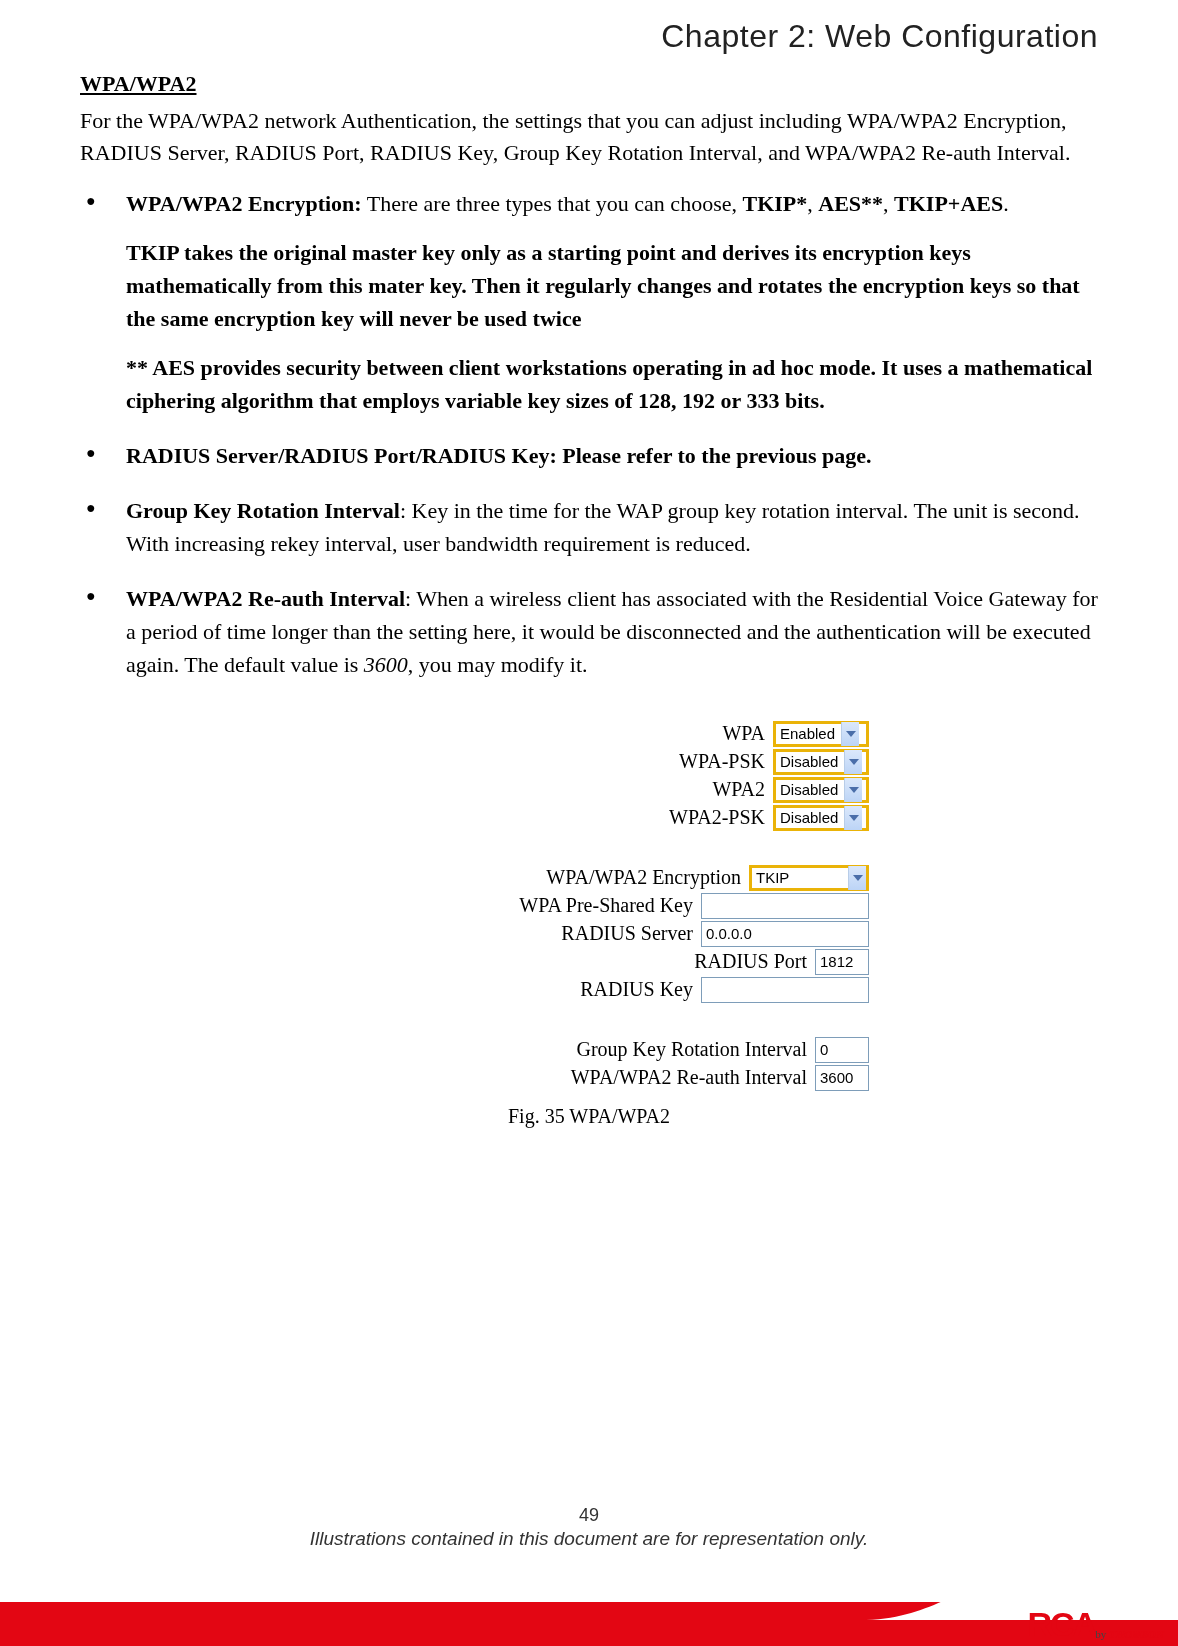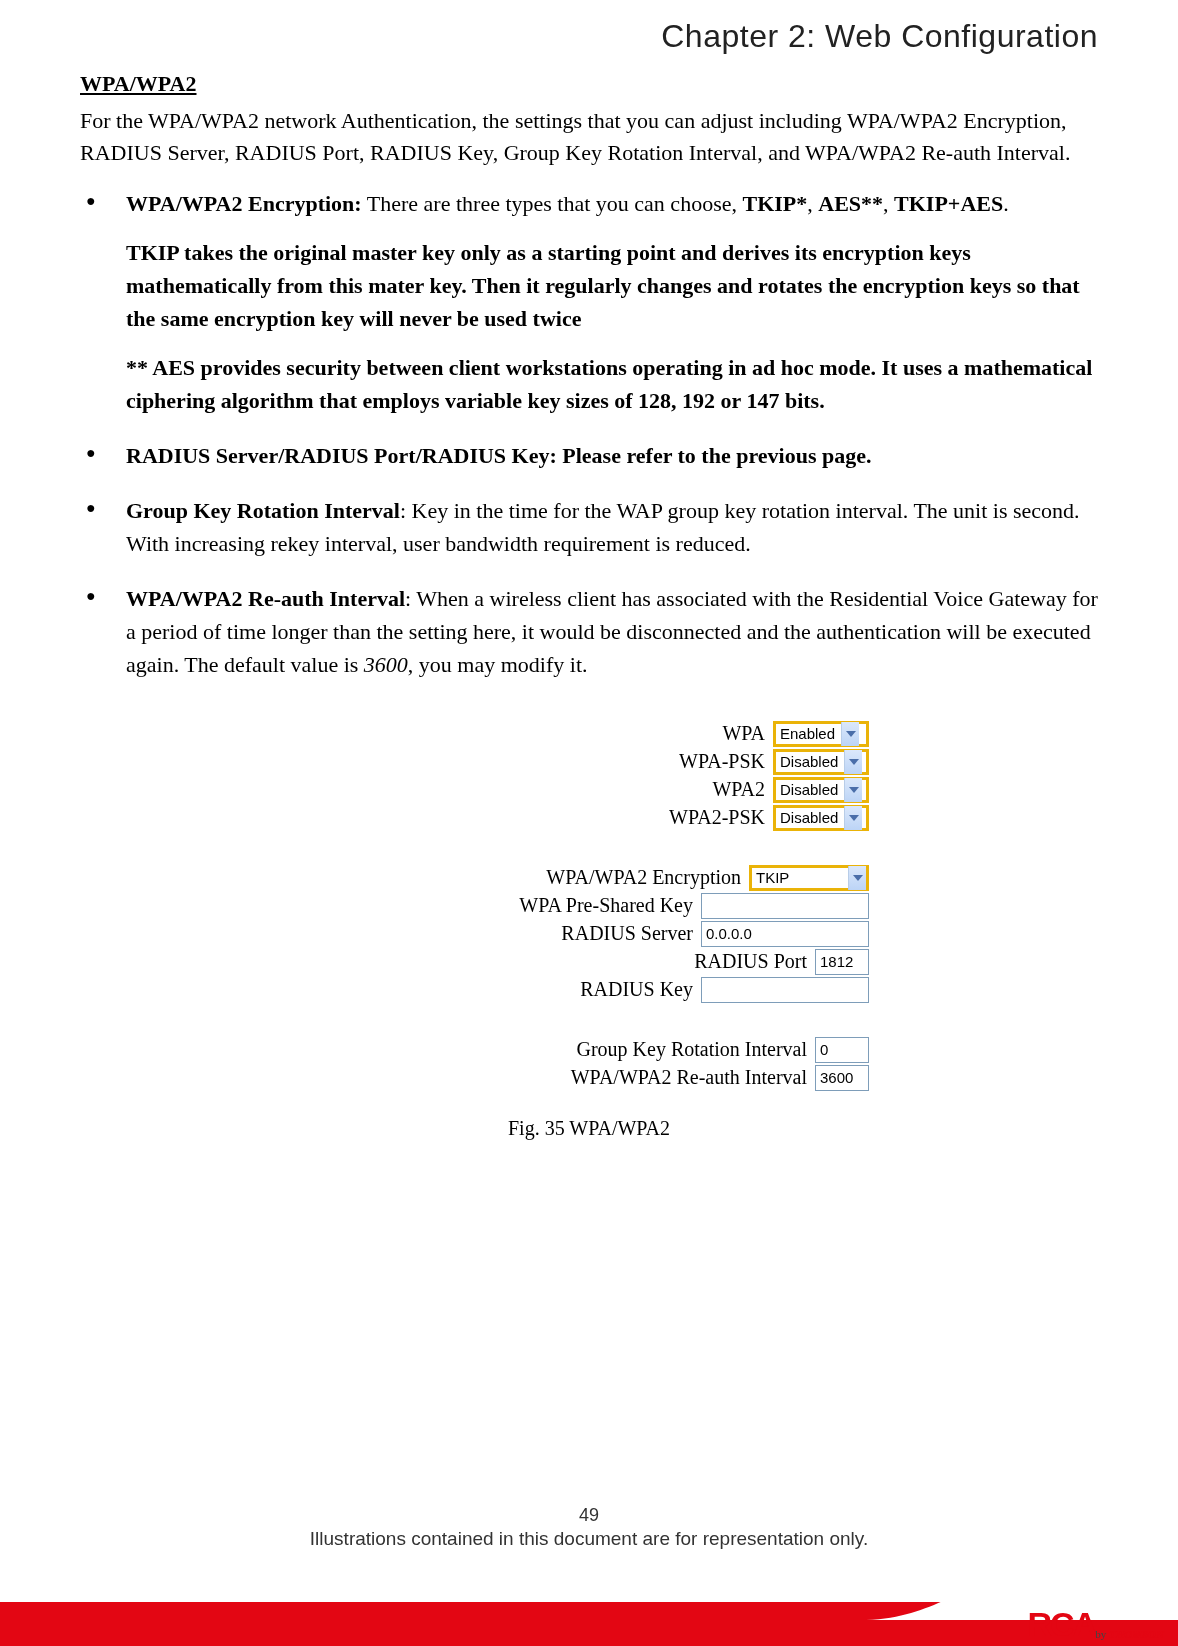--- a/index.html
+++ b/index.html
@@ -22,24 +22,24 @@
   .select .val { padding-right: 6px; }
   .select .arrow { width: 18px; height: 24px; display: inline-flex; align-items: center; justify-content: center; background: linear-gradient(#dbe8fb,#bcd4f6); border-left: 1px solid #b8cde8; }
   .select .arrow svg { display:block; }
   .textbox { height: 26px; border: 1px solid #7e9db9; background: #fff; font-family: Arial, sans-serif; font-size: 15px; padding: 2px 4px; outline: none; }
   .w-enc  { width: 120px; }
   .w-psk  { width: 168px; }
   .w-srv  { width: 168px; }
   .w-port { width: 54px; }
   .w-key  { width: 168px; }
   .w-num  { width: 54px; }
-  .caption { text-align: center; font-size: 20px; margin-top: 26px; }
+  .caption { text-align: center; font-size: 20px; margin-top: 14px; }
   .footer-line { position: absolute; bottom: 96px; left: 0; right: 0; text-align: center; font-family: "Trebuchet MS", "Segoe UI", sans-serif; color: #333; }
   .page-num { font-size: 18px; }
-  .footer-note { font-size: 19px; margin-top: 2px; }
+  .footer-note { font-style: italic; font-size: 19px; margin-top: 2px; }
   .bottom-bar { position: absolute; bottom: 0; left: 0; width: 1178px; height: 70px; }
   .bottom-red { position: absolute; left: 0; bottom: 0; width: 1178px; height: 44px; background: #e30613; }
   .bottom-shape { position: absolute; left: 0; bottom: 0; width: 1178px; height: 70px; }
   .logo-box { position: absolute; right: 14px; bottom: 6px; width: 150px; height: 64px; display: flex; flex-direction: row; align-items: flex-end; justify-content: flex-end; z-index: 3; }
   .rca { color: #e30613; font-weight: 900; font-size: 34px; font-family: Arial, sans-serif; letter-spacing: -2px; line-height: 0.9; }
   .byline { font-size: 11px; color: #444; }
   .byline .th { color: #e30613; font-weight: bold; font-style: italic; }
 </style>
 </head>
 <body>
@@ -47,21 +47,21 @@
 <div class="page">
   <div class="chapter">Chapter 2: Web Configuration</div>
 
   <div class="section-title">WPA/WPA2</div>
   <div class="body-text">For the WPA/WPA2 network Authentication, the settings that you can adjust including WPA/WPA2 Encryption, RADIUS Server, RADIUS Port, RADIUS Key, Group Key Rotation Interval, and WPA/WPA2 Re-auth Interval.</div>
 
   <ul class="bullets">
     <li>
       <span class="bullet-head">WPA/WPA2 Encryption:</span><span> There are three types that you can choose, </span><span class="bullet-head">TKIP*</span><span>, </span><span class="bullet-head">AES**</span><span>, </span><span class="bullet-head">TKIP+AES</span><span>.</span>
       <div class="sub-block">TKIP takes the original master key only as a starting point and derives its encryption keys mathematically from this mater key. Then it regularly changes and rotates the encryption keys so that the same encryption key will never be used twice</div>
-      <div class="sub-block">** AES provides security between client workstations operating in ad hoc mode. It uses a mathematical ciphering algorithm that employs variable key sizes of 128, 192 or 147 bits.</div>
+      <div class="sub-block">** AES provides security between client workstations operating in ad hoc mode. It uses a mathematical ciphering algorithm that employs variable key sizes of 128, 192 or 333 bits.</div>
     </li>
     <li>
       <span class="bullet-head">RADIUS Server/RADIUS Port/RADIUS Key: Please refer to the previous page.</span>
     </li>
     <li>
       <span class="bullet-head">Group Key Rotation Interval</span><span>: Key in the time for the WAP group key rotation interval. The unit is second. With increasing rekey interval, user bandwidth requirement is reduced.</span>
     </li>
     <li>
       <span class="bullet-head">WPA/WPA2 Re-auth Interval</span><span>: When a wireless client has associated with the Residential Voice Gateway for a period of time longer than the setting here, it would be disconnected and the authentication will be executed again. The default value is </span><span class="italic">3600</span><span>, you may modify it.</span>
     </li>

